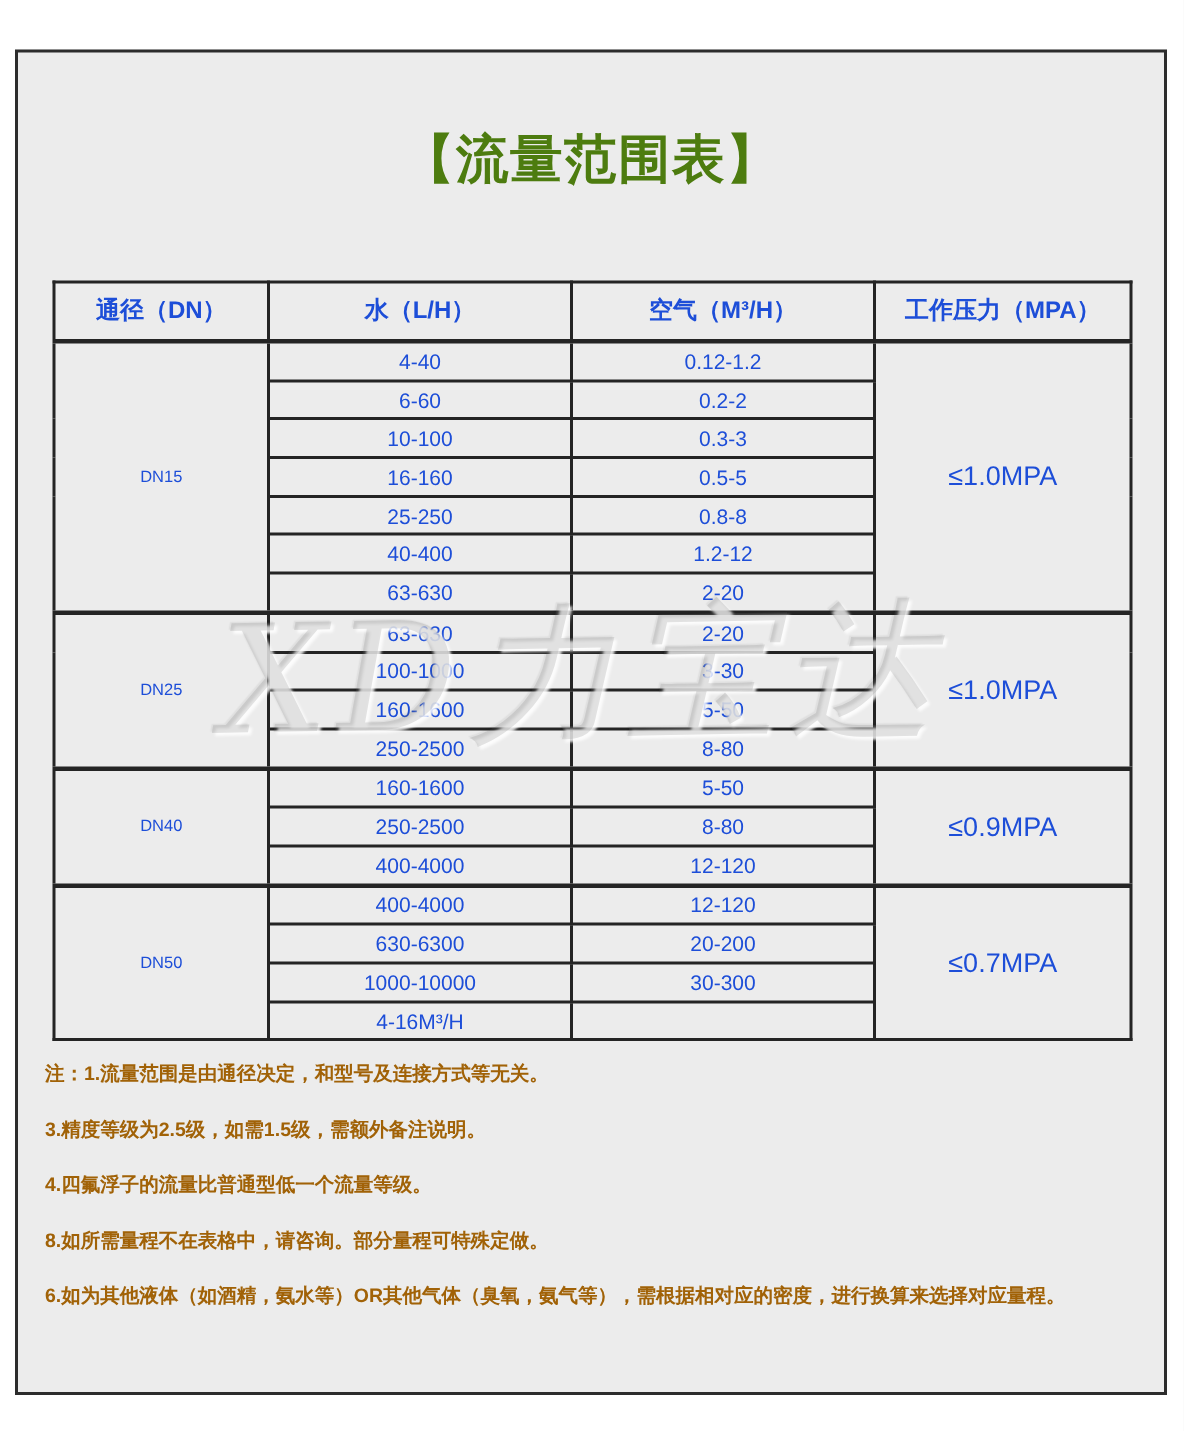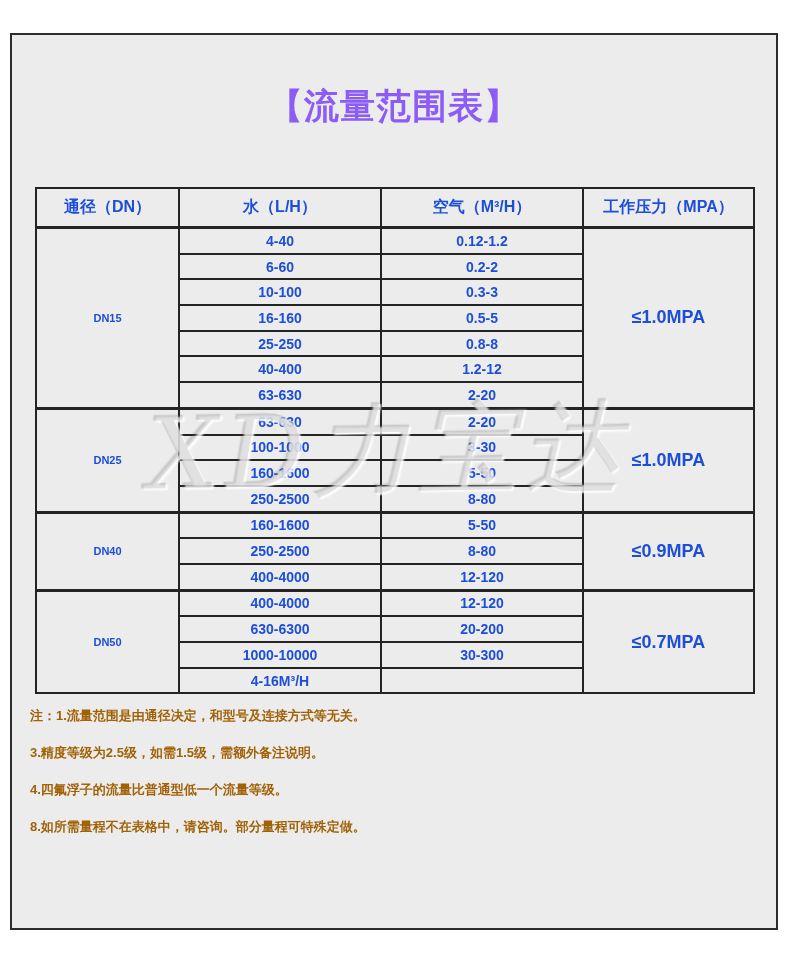--- a/index.html
+++ b/index.html
@@ -26,21 +26,21 @@
   }
   .page-title {
     position: absolute;
     top: 48px;
     left: 0;
     right: 0;
     text-align: center;
     font-size: 35px;
     font-weight: 600;
     letter-spacing: 1px;
-    color: #8b5cf6;
+    color: #4d7c0f;
   }
   table.flow-table {
     position: absolute;
     left: 23px;
     top: 152px;
     width: 718px;
     border-collapse: collapse;
     table-layout: fixed;
     color: #1d4ed8;
   }
@@ -54,21 +54,21 @@
   }
   table.flow-table th {
     height: 37px;
     font-size: 16px;
     font-weight: bold;
     border-bottom-width: 3px;
   }
   table.flow-table td {
     height: 23.7px;
     font-size: 14px;
-    font-weight: bold;
+    font-weight: normal;
   }
   table.flow-table td.dn-cell {
     font-size: 11px;
   }
   table.flow-table td.pressure-cell {
     font-size: 18px;
   }
   table.flow-table tr.section-start td {
     border-top-width: 3px;
   }
@@ -209,15 +209,16 @@
       </tbody>
   </table>
 
   <div class="watermark">XD力宝达</div>
 
   <div class="notes-section">
       <p>注：1.流量范围是由通径决定，和型号及连接方式等无关。</p>
       <p>3.精度等级为2.5级，如需1.5级，需额外备注说明。</p>
       <p>4.四氟浮子的流量比普通型低一个流量等级。</p>
       <p>8.如所需量程不在表格中，请咨询。部分量程可特殊定做。</p>
+      <p>6.如为其他液体（如酒精，氨水等）OR其他气体（臭氧，氨气等），需根据相对应的密度，进行换算来选择对应量程。</p>
     </div>
 
 </div>
 
 </body></html>

